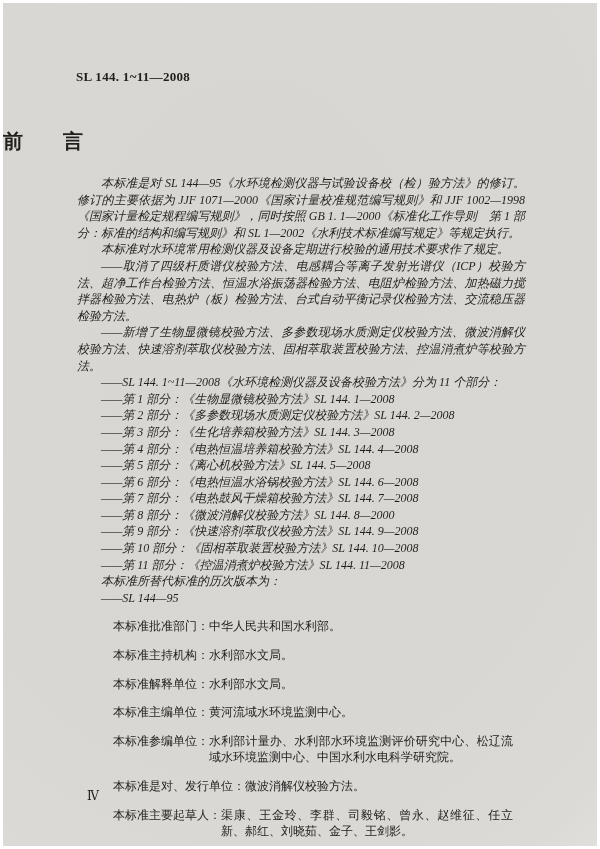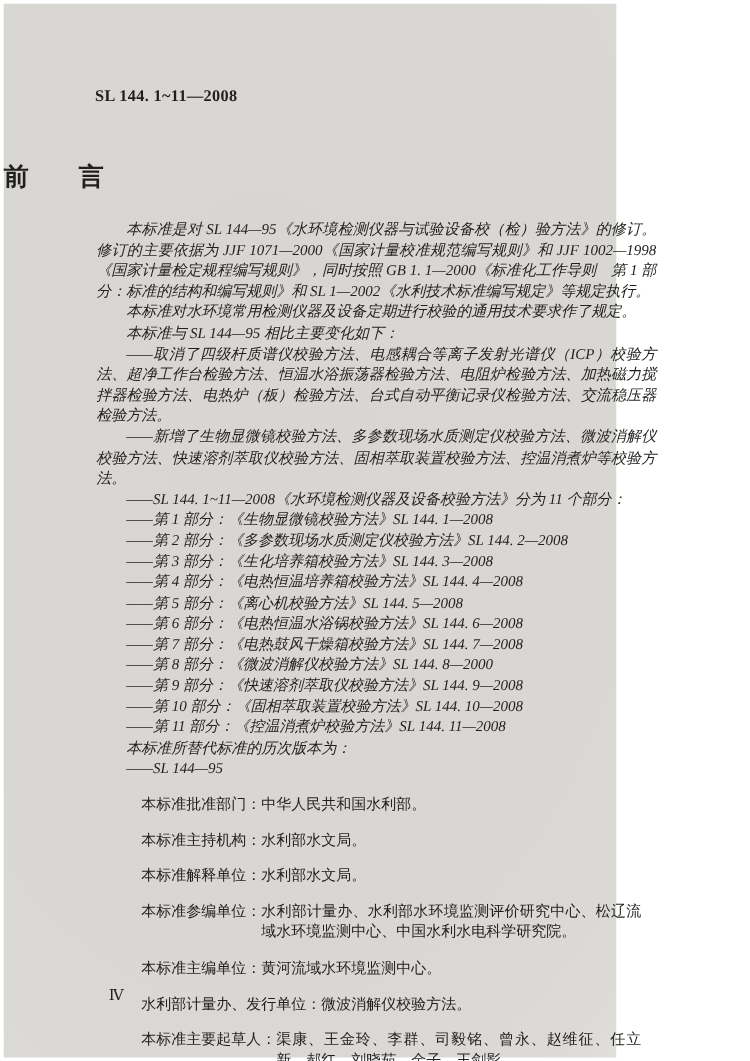--- a/index.html
+++ b/index.html
@@ -11,21 +11,21 @@
   .scan {
     position: relative;
     width: 600px;
     height: 849px;
     background: #ffffff;
     overflow: hidden;
   }
   .paper {
     position: absolute;
     left: 3px; top: 3px;
-    width: 490px; height: 843px;
+    width: 594px; height: 843px;
     background: radial-gradient(ellipse 130% 120% at 42% 35%,
       #d7d6d2 0%, #d8d7d3 45%, #dbdad6 65%, #ecebe8 85%, #fcfcfb 100%);
     color: #211f1d;
   }
   .doc-number {
     position: absolute;
     left: 73px;
     top: 66px;
     font-size: 13px;
     font-weight: bold;
@@ -78,21 +78,20 @@
 <div class="scan">
   <div class="paper">
 
     <div class="doc-number">SL 144. 1~11—2008</div>
 
     <h1 class="title">前　　言</h1>
 
     <div class="body">
       <p class="para">本标准是对 SL 144—95《水环境检测仪器与试验设备校（检）验方法》的修订。修订的主要依据为 JJF 1071—2000《国家计量校准规范编写规则》和 JJF 1002—1998《国家计量检定规程编写规则》，同时按照 GB 1. 1—2000《标准化工作导则　第 1 部分：标准的结构和编写规则》和 SL 1—2002《水利技术标准编写规定》等规定执行。</p>
       <p class="para">本标准对水环境常用检测仪器及设备定期进行校验的通用技术要求作了规定。</p>
-      <p class="para">本标准与 SL 144—95 相比主要变化如下：</p>
       <p class="para">——取消了四级杆质谱仪校验方法、电感耦合等离子发射光谱仪（ICP）校验方法、超净工作台检验方法、恒温水浴振荡器检验方法、电阻炉检验方法、加热磁力搅拌器检验方法、电热炉（板）检验方法、台式自动平衡记录仪检验方法、交流稳压器检验方法。</p>
       <p class="para">——新增了生物显微镜校验方法、多参数现场水质测定仪校验方法、微波消解仪校验方法、快速溶剂萃取仪校验方法、固相萃取装置校验方法、控温消煮炉等校验方法。</p>
       <p class="para">——SL 144. 1~11—2008《水环境检测仪器及设备校验方法》分为 11 个部分：</p>
       <p class="para">——第 1 部分：《生物显微镜校验方法》SL 144. 1—2008</p>
       <p class="para">——第 2 部分：《多参数现场水质测定仪校验方法》SL 144. 2—2008</p>
       <p class="para">——第 3 部分：《生化培养箱校验方法》SL 144. 3—2008</p>
       <p class="para">——第 4 部分：《电热恒温培养箱校验方法》SL 144. 4—2008</p>
       <p class="para">——第 5 部分：《离心机校验方法》SL 144. 5—2008</p>
       <p class="para">——第 6 部分：《电热恒温水浴锅校验方法》SL 144. 6—2008</p>
       <p class="para">——第 7 部分：《电热鼓风干燥箱校验方法》SL 144. 7—2008</p>
@@ -110,29 +109,29 @@
         </p>
         <p class="field">
           <span class="flabel">本标准主持机构：</span>
             <span class="fvalue">水利部水文局。</span>
         </p>
         <p class="field">
           <span class="flabel">本标准解释单位：</span>
             <span class="fvalue">水利部水文局。</span>
         </p>
         <p class="field">
+          <span class="flabel">本标准主编单位：</span>
+            <span class="fvalue">黄河流域水环境监测中心。</span>
+        </p>
+        <p class="field">
           <span class="flabel">本标准参编单位：</span>
             <span class="fvalue">水利部计量办、水利部水环境监测评价研究中心、松辽流域水环境监测中心、中国水利水电科学研究院。</span>
         </p>
         <p class="field">
-          <span class="flabel">本标准主编单位：</span>
-            <span class="fvalue">黄河流域水环境监测中心。</span>
-        </p>
-        <p class="field">
-          <span class="flabel">水利部计量办、发行单位：</span>
+          <span class="flabel">本标准是对、发行单位：</span>
             <span class="fvalue">微波消解仪校验方法。</span>
         </p>
         <p class="field">
           <span class="flabel">本标准主要起草人：</span>
             <span class="fvalue">渠康、王金玲、李群、司毅铭、曾永、赵维征、任立新、郝红、刘晓茹、金子、王剑影。</span>
         </p>
         <p class="field">
           <span class="flabel">本标准审查会议技术负责人：</span>
             <span class="fvalue">彭彪。</span>
         </p>

